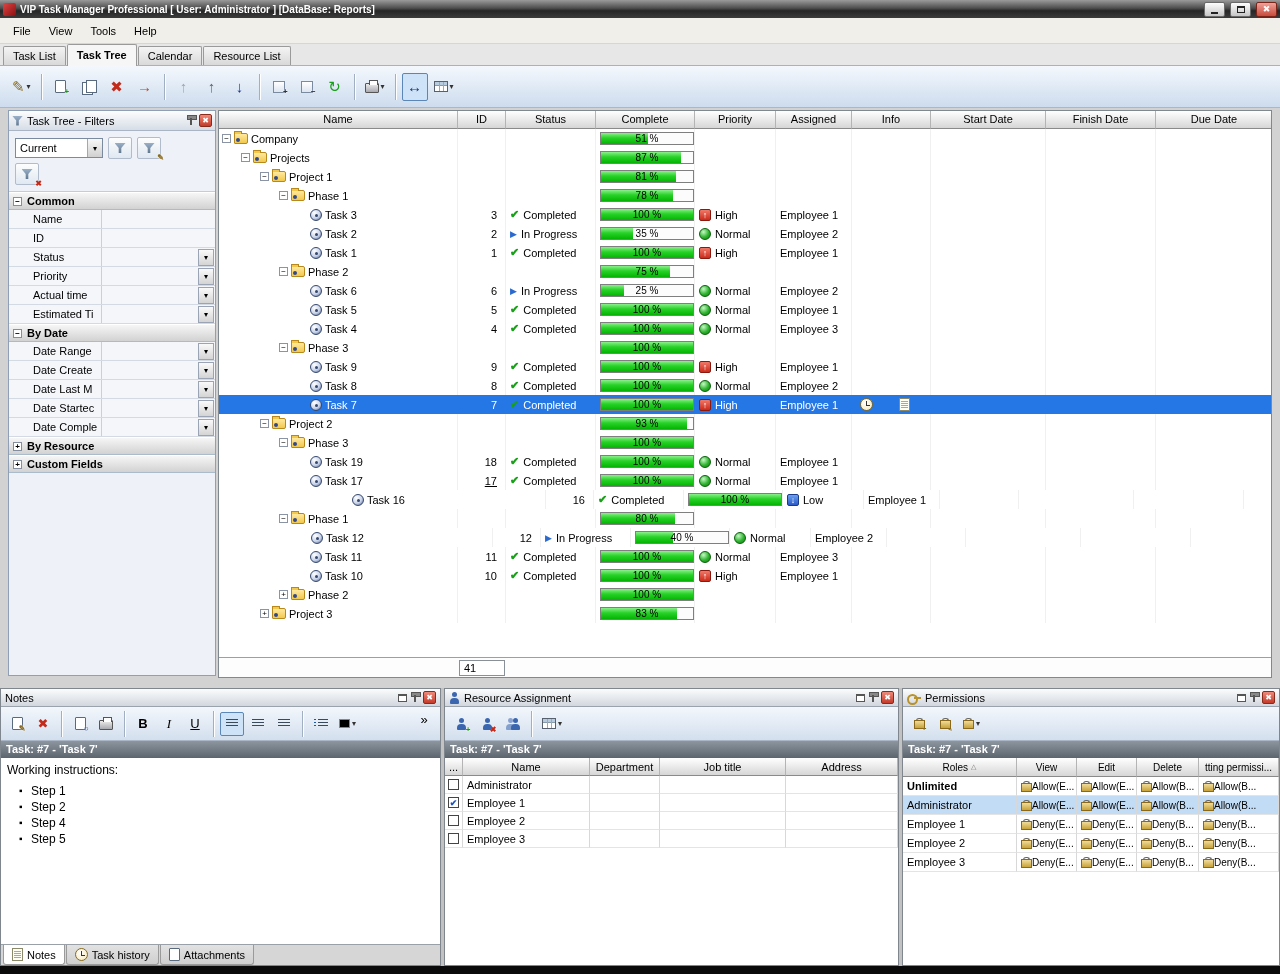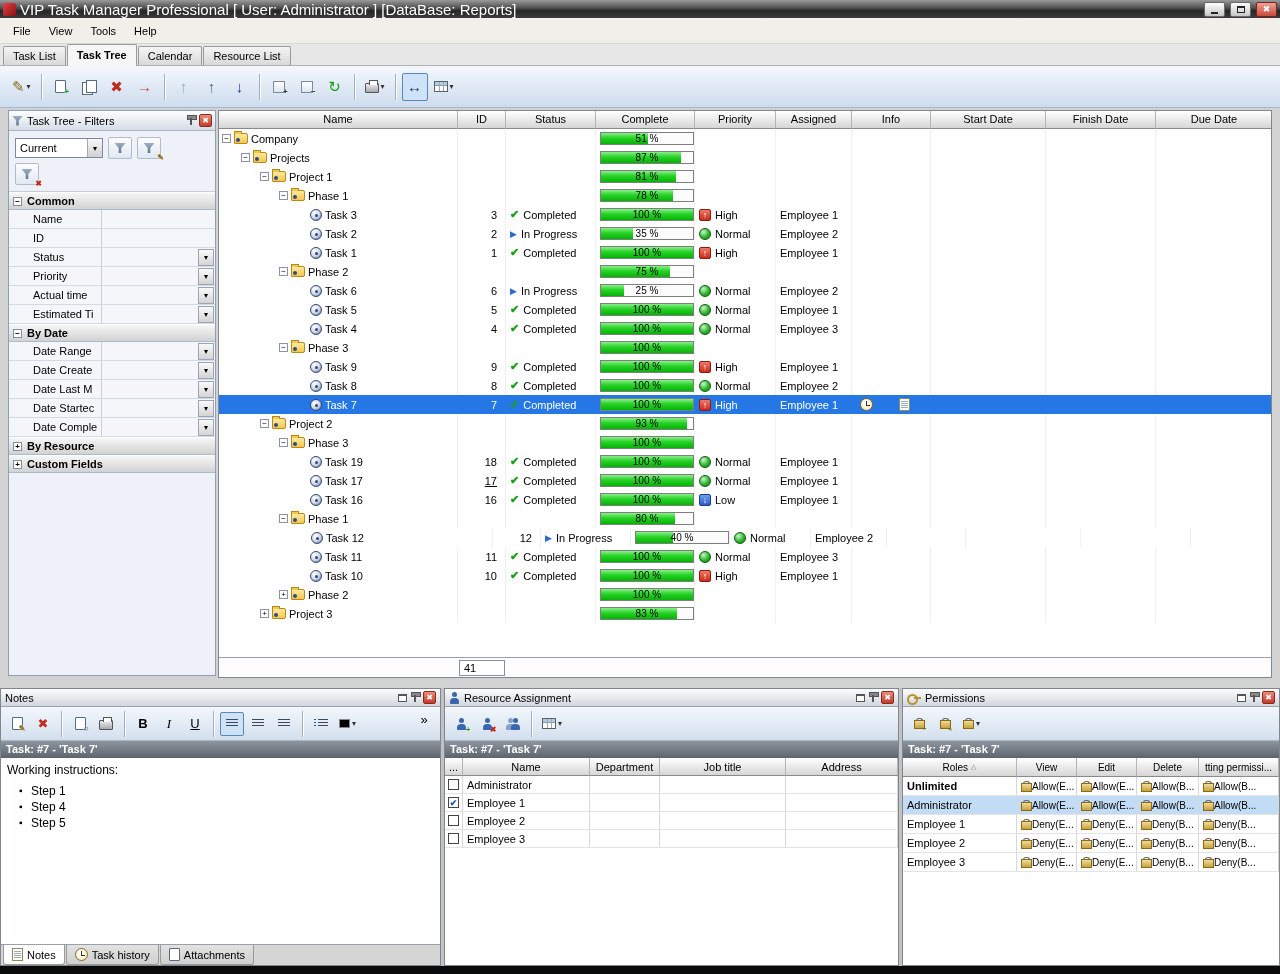--- a/index.html
+++ b/index.html
@@ -2,21 +2,21 @@
 <html><head>
 <meta charset="utf-8">
 <style>
 *{margin:0;padding:0;box-sizing:border-box;}
 body{font-family:"Liberation Sans",sans-serif;background:#555;}
 .window{position:relative;width:1280px;height:974px;background:#d2d2d2;overflow:hidden;font-size:11px;color:#000;}
 
 
 .titlebar{position:absolute;top:0;left:0;right:0;height:18px;background:linear-gradient(#9a9a9a,#4e4e4e 45%,#262626 60%,#3c3c3c);display:flex;align-items:center;padding:0 3px;gap:4px;}
 .app-icon{width:13px;height:13px;background:linear-gradient(135deg,#e04444,#8a1010);border-radius:2px;flex-shrink:0;}
-.title-text{color:#fff;font-weight:normal;font-size:15px;flex:1;white-space:nowrap;overflow:hidden;}
+.title-text{color:#fff;font-weight:bold;font-size:10px;flex:1;white-space:nowrap;overflow:hidden;}
 .wbtn{width:21px;height:15px;background:linear-gradient(#fdfdfd,#c6c6c6);border:1px solid #6a6a6a;border-radius:2px;display:inline-flex;align-items:center;justify-content:center;margin-left:1px;}
 .wbtn.close{background:linear-gradient(#f0a198,#c84b3c);border-color:#7a241a;}
 .wbtn .x{color:#fff;font-size:9px;line-height:1;}
 .min-glyph{width:7px;height:2px;background:#222;margin-top:7px;}
 .max-glyph{width:8px;height:7px;border:1px solid #222;border-top-width:2px;}
 
 
 .menubar{position:absolute;top:18px;left:0;right:0;height:26px;background:#f0efe9;border-bottom:1px solid #d8d6ce;display:flex;align-items:center;padding-left:4px;}
 .menu-item{padding:4px 9px;}
 .tabbar{position:absolute;top:44px;left:0;right:0;height:22px;background:#e7e7e7;display:flex;align-items:flex-end;padding-left:3px;border-bottom:1px solid #b0b0b0;}
@@ -829,21 +829,21 @@
               <span class="pic prio-normal"></span>
               <span class="pr-t">Normal</span>
             </div>
             <div class="gcell asg-cell" style="width: 76px;">Employee 1</div>
             <div class="gcell info-cell" style="width: 79px;"></div>
             <div class="gcell " style="width: 115px;"></div>
             <div class="gcell " style="width: 110px;"></div>
             <div class="gcell " style="width: 117px;"></div>
           </div>
           <div class="grow">
-            <div class="gcell name-cell" style="width: 239px; padding-left: 79px;">
+            <div class="gcell name-cell" style="width: 285px; padding-left: 79px; margin-left: 42px;">
               <span class="exp-sp"></span>
               <span class="tdot"></span>
               <span class="nm">Task 16</span>
             </div>
             <div class="gcell id-cell" style="width: 48px;">16</div>
             <div class="gcell status-cell" style="width: 90px;">
               <span class="sic done">✔</span>
               <span class="st-t">Completed</span>
             </div>
             <div class="gcell complete-cell" style="width: 99px;">
@@ -1071,20 +1071,21 @@
           </div>
           <div class="tb-btn right">
             <span class="icn glyph">»</span>
           </div>
         </div>
       <div class="p-caption">Task: #7 - 'Task 7'</div>
       <div class="notes-body">
         <div>Working instructions:</div>
         <ul id="notes-steps">
             <li>Step 1</li>
+            <li>Step 2</li>
             <li>Step 4</li>
             <li>Step 5</li>
           </ul>
       </div>
       <div class="notes-tabs" id="notes-tabs">
           <span class="ntab active">
             <span class="icn noteic"></span>
             <span>Notes</span>
           </span>
           <span class="ntab">

